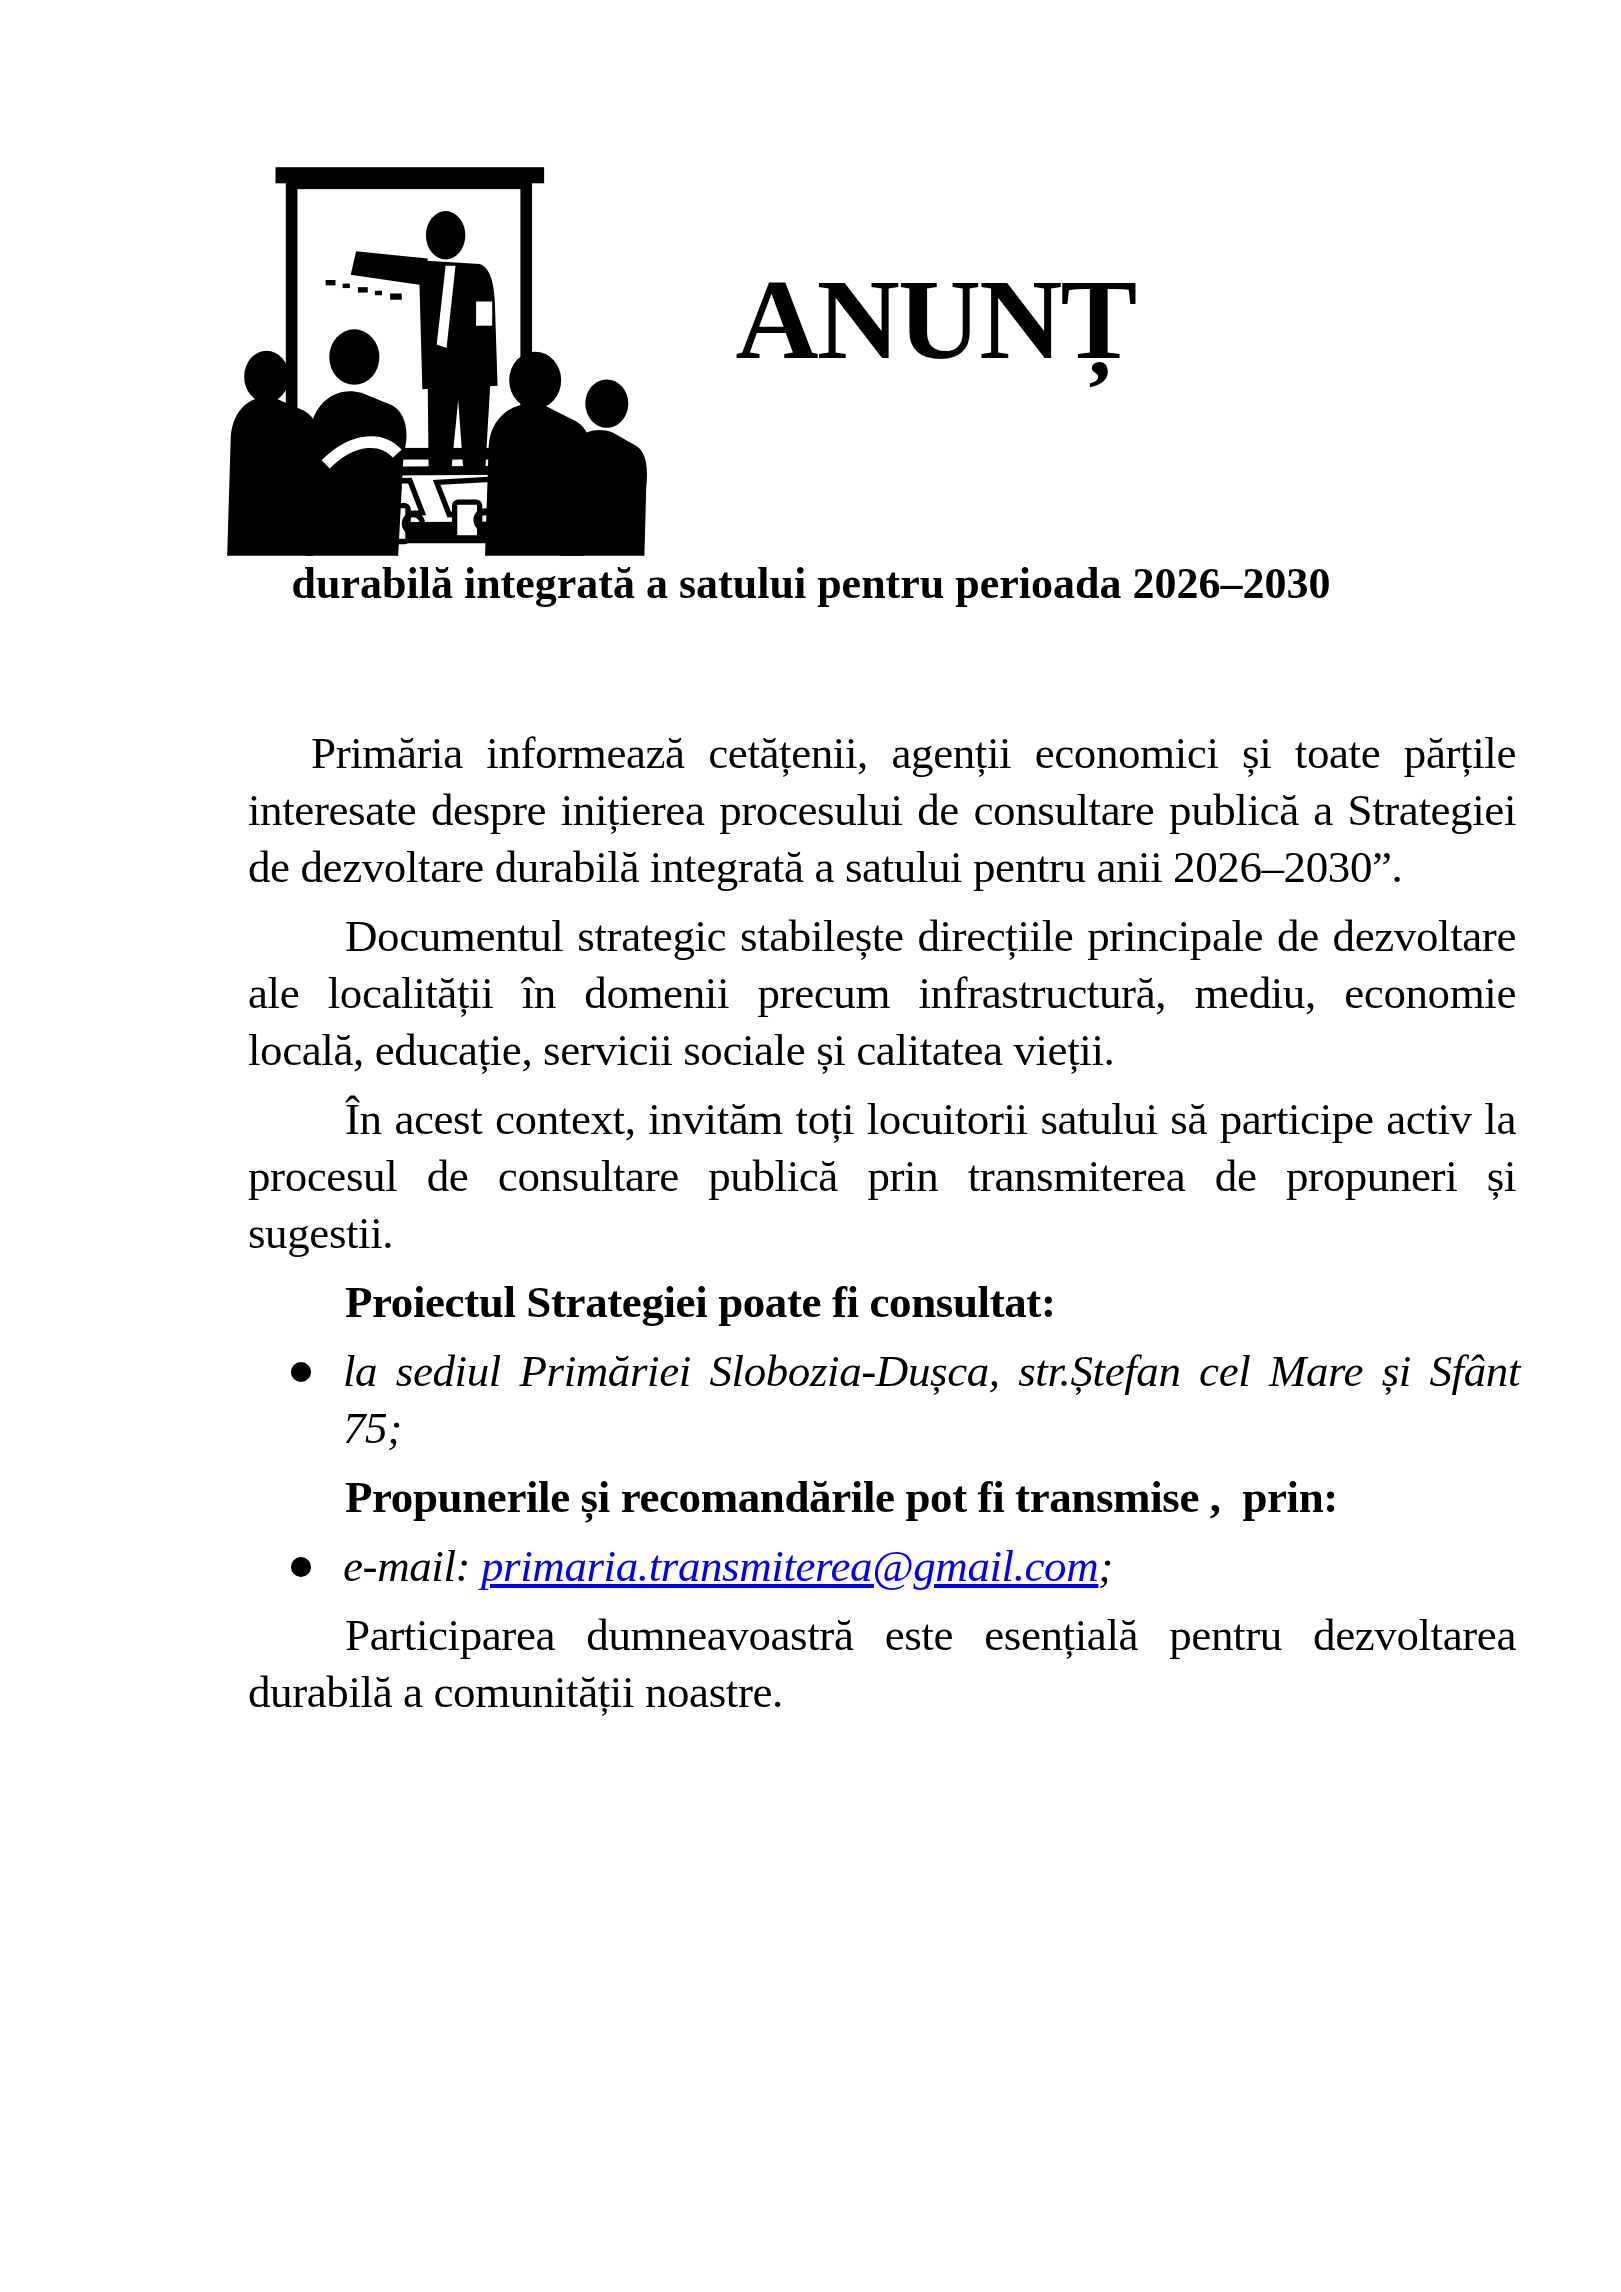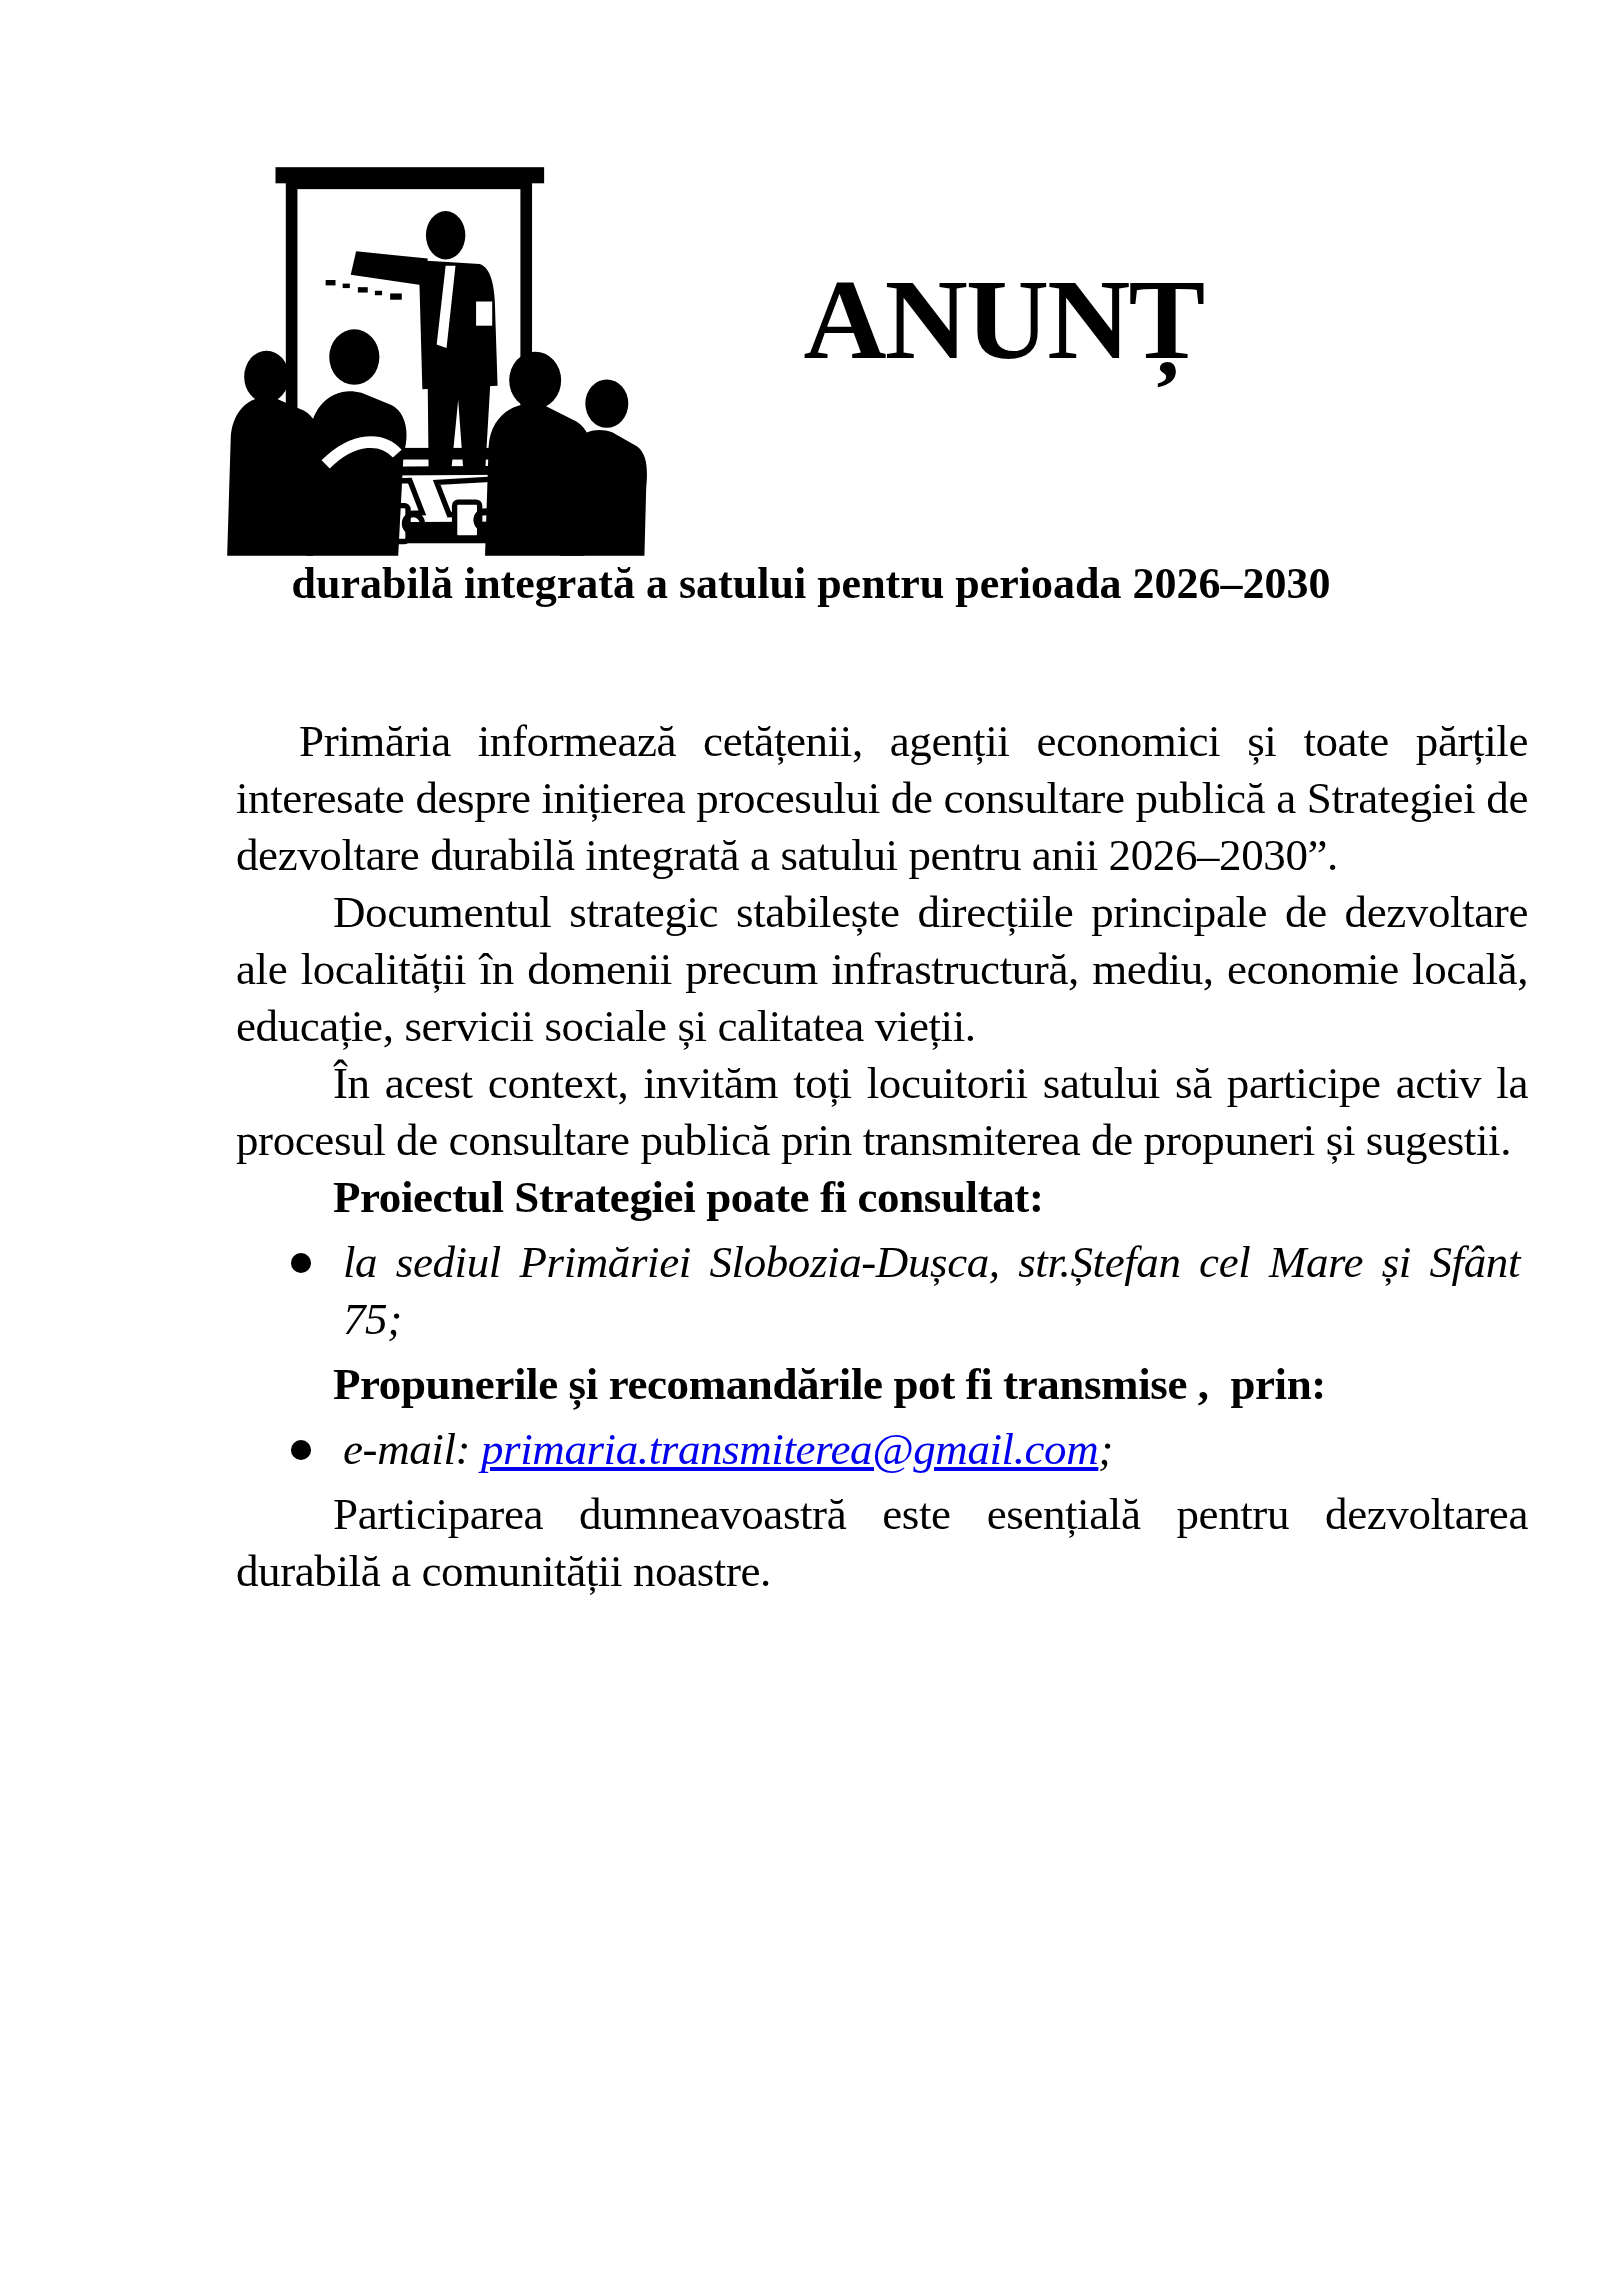--- a/index.html
+++ b/index.html
@@ -10,37 +10,37 @@
     background:#ffffff;
     color:#000000;
     font-family:"Liberation Serif", serif;
     overflow:hidden;
   }
   .clipart {
     position:absolute; left:220px; top:167px;
     width:428px; height:389px;
   }
   .doc-title {
-    position:absolute; left:663px; top:262px; width:681px;
+    position:absolute; left:595px; top:262px; width:681px;
     text-align:center;
     font-weight:bold; font-size:115px; line-height:116px;
     letter-spacing:-1.8px;
     white-space:nowrap;
   }
   .subtitle {
     position:absolute; left:107px; right:107px; top:557px;
     text-align:center;
     font-weight:bold; font-size:44px; line-height:54px;
   }
   .body-text {
     position:absolute; left:236px; top:713px; width:1292px;
     font-size:45px; line-height:57px; letter-spacing:-0.4px;
     text-align:justify;
   }
-  .body-text p { margin:0; }
+  .body-text p { margin:12px; }
   .para { text-indent:97px; }
   .para-sm { text-indent:63px; }
   .bold-line { font-weight:bold; text-indent:97px; white-space:pre-wrap; }
   ul.doc-list { list-style:none; margin:8px; padding:0;font-style:italic; }
   ul.doc-list li {
     position:relative; padding-left:99px;
     text-align:justify; white-space:pre-wrap;
   }
   ul.doc-list li::before {
     content:""; position:absolute; left:47px; top:19px;

